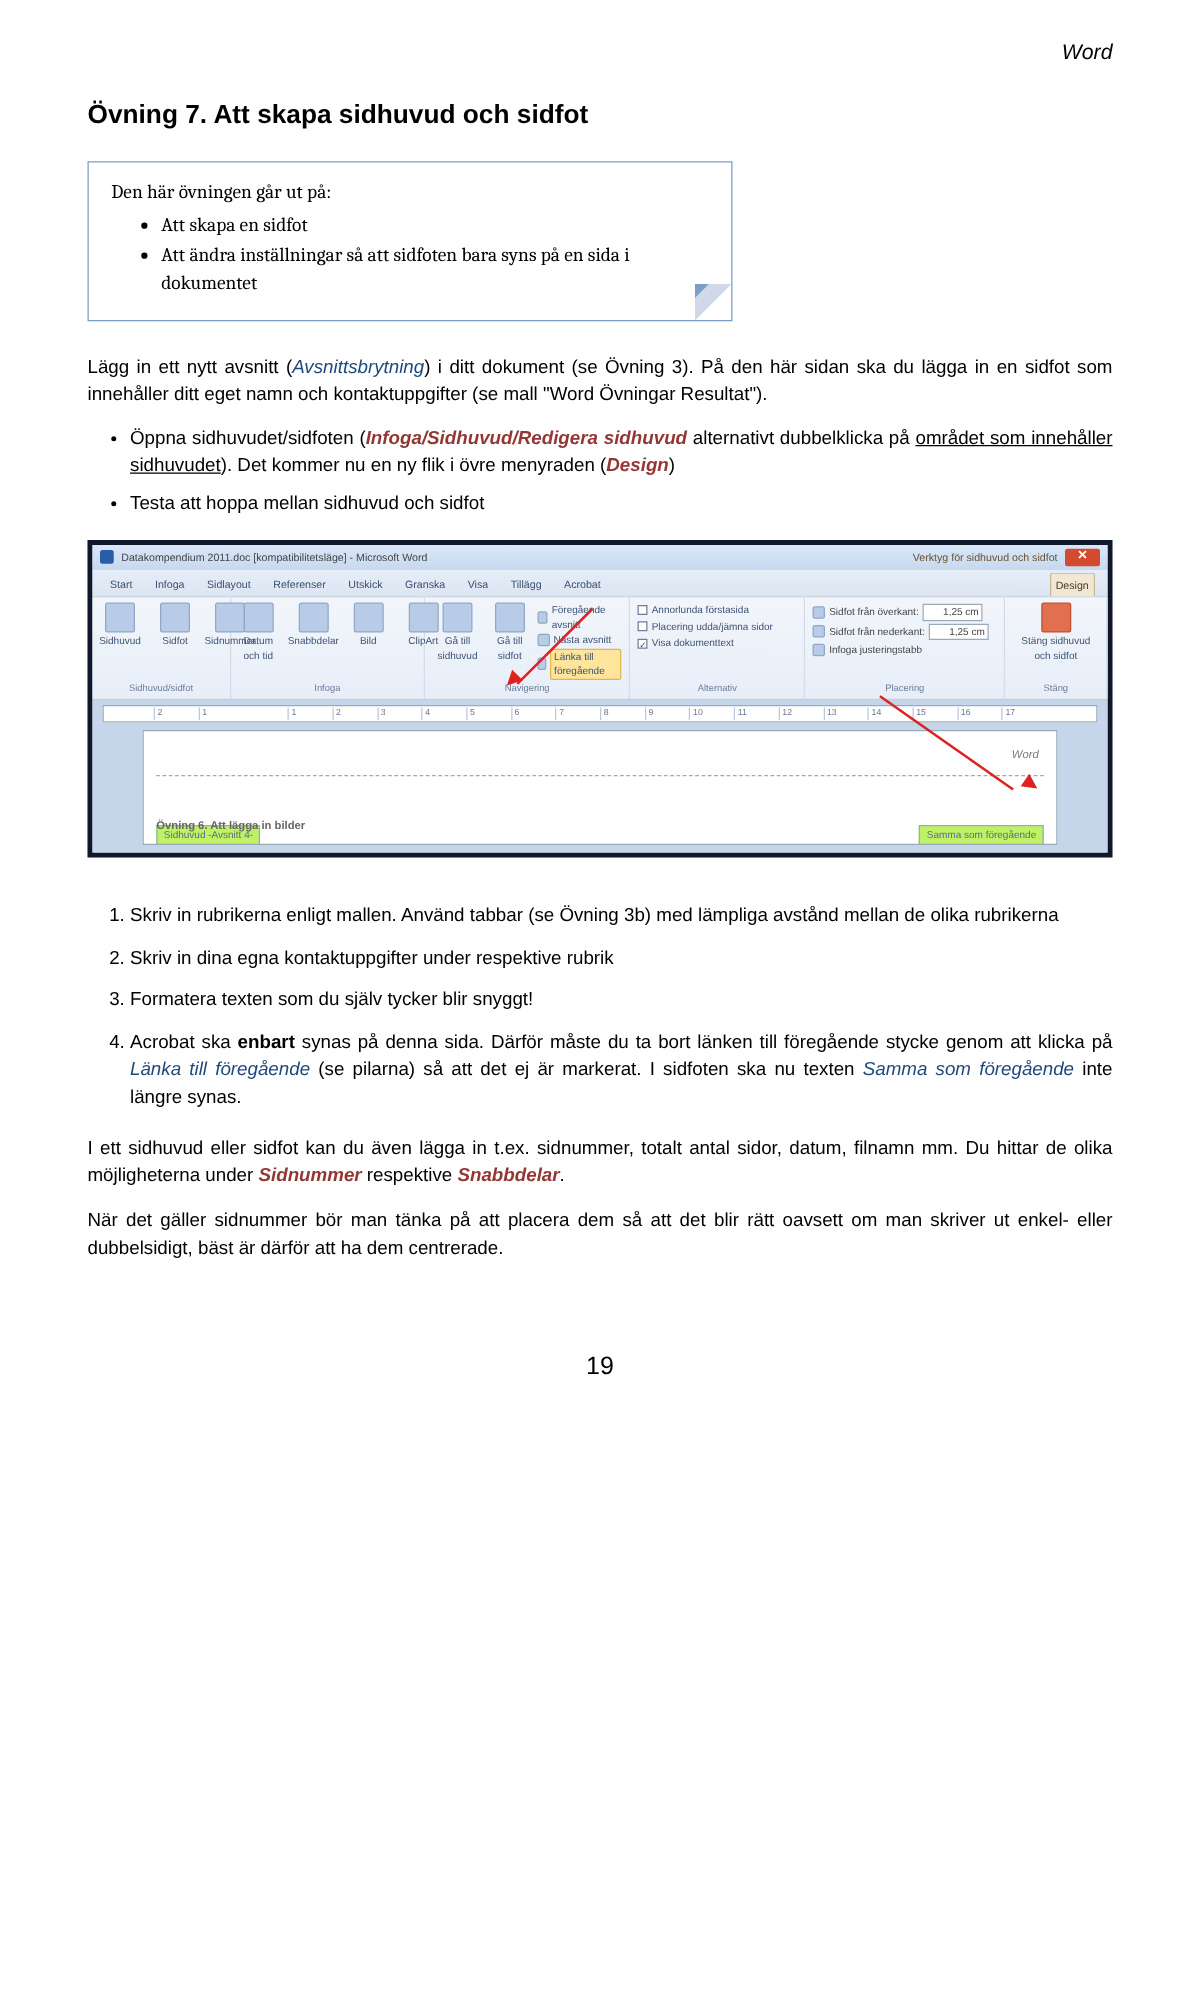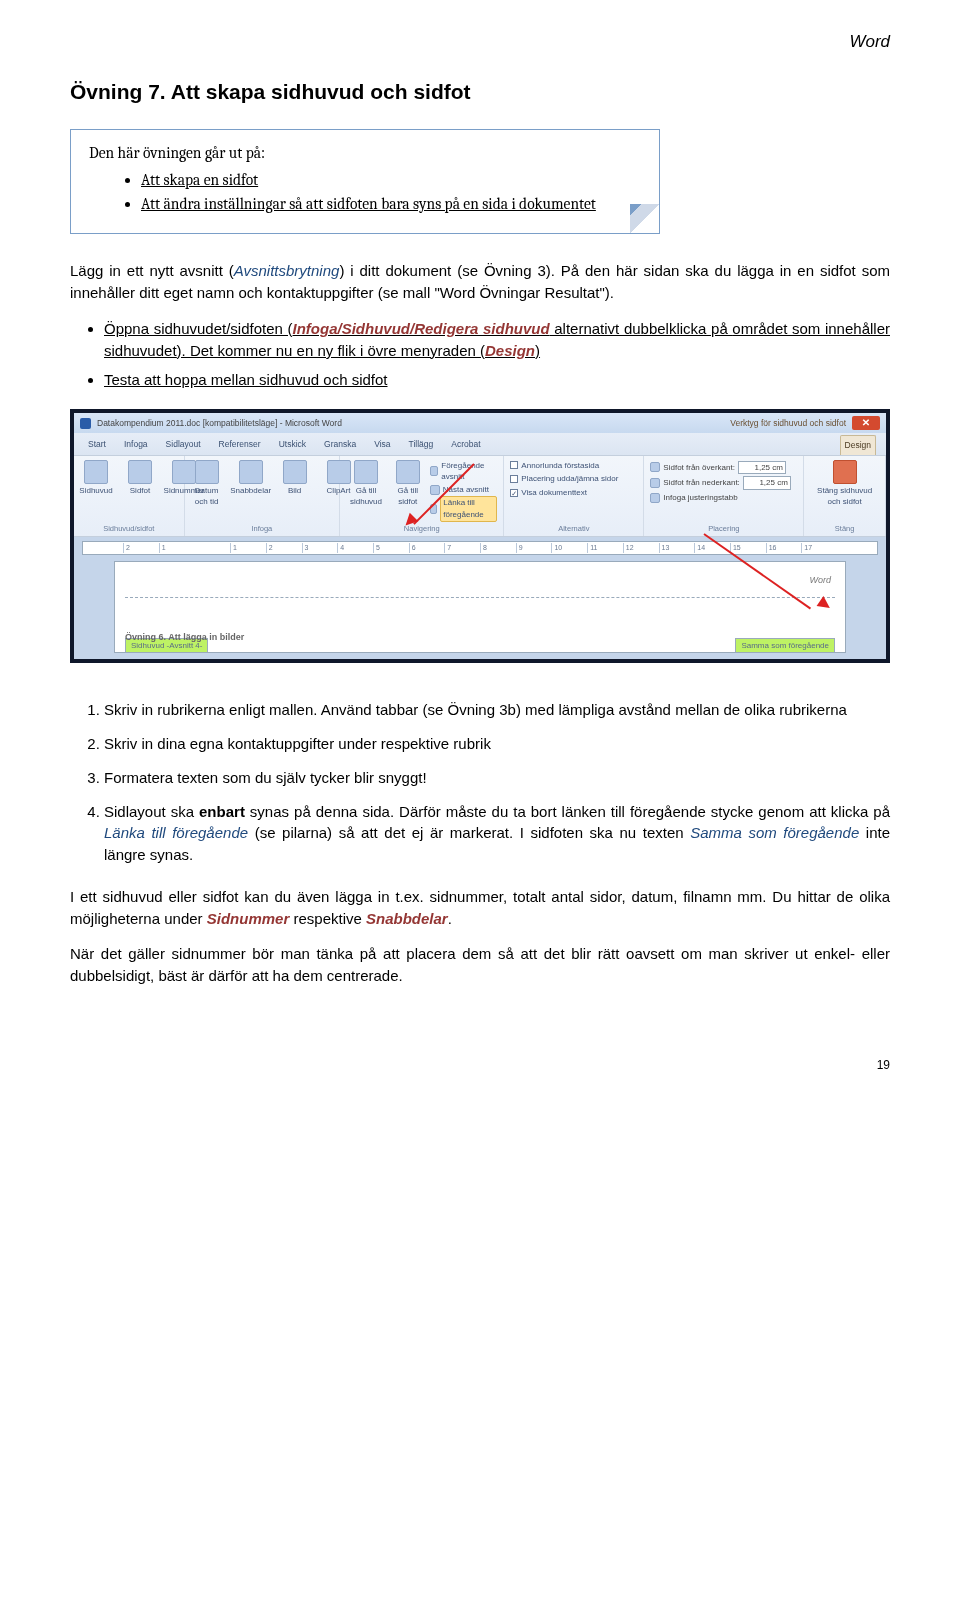--- a/index.html
+++ b/index.html
@@ -20,21 +20,21 @@
     margin-bottom: 22px;
   }
   h1 {
     font-size: 21px;
     font-weight: bold;
     margin-bottom: 22px;
   }
   .callout-wrap {
     position: relative;
     margin-bottom: 26px;
-    width: 590px;
+    width: 516px;
   }
   .callout {
     border: 1.5px solid #7a9ec8;
     background: #fff;
     padding: 12px 18px 16px 18px;
     position: relative;
   }
   .callout-fold {
     position: absolute;
     right: -1px; bottom: -1px;
@@ -49,30 +49,29 @@
     font-family: Cambria, Georgia, serif;
     font-size: 15.5px;
     margin-bottom: 4px;
   }
   .callout-bullets {
     list-style: disc;
     padding-left: 36px;
     font-family: Cambria, Georgia, serif;
     font-size: 15.5px;
   }
-  .callout-bullets li { margin: 2px 16px; text-decoration: underline; }
+  .callout-bullets li { margin: 2px 4px; }
   .para { margin: 14px 0; text-align: justify; }
   .ital { }
   .col-blueital { color: #1f497d; font-style: italic; }
   .col-darkred { color: #943634; font-style: italic; font-weight: bold; }
   ul.body-bullets {
     list-style: disc;
     padding-left: 34px;
     margin: 10px 0 18px 0;
-    text-decoration: underline;
   }
   ul.body-bullets > li { margin: 8px 0; text-align: justify; }
   ol.steps {
     padding-left: 34px;
     margin: 14px 0 20px 0;
   }
   ol.steps > li { margin: 12px 0; text-align: justify; }
   .bold { font-weight: bold; }
   .underline { text-decoration: underline; }
 
@@ -245,23 +244,23 @@
     border-top: 12px solid #d22;
     transform-origin: top center;
   }
   .arrow-line {
     position: absolute;
     background: #d22;
     height: 2px;
     transform-origin: left center;
   }
   .page-num {
-    text-align: right;
+    text-align: center;
     margin-top: 70px;
-    font-size: 12px;
+    font-size: 20px;
   }
 </style>
 </head>
 <body>
 
 <div class="top-label">Word</div>
 
 <h1>Övning 7. Att skapa sidhuvud och sidfot</h1>
 
 <div class="callout-wrap">
@@ -455,21 +454,21 @@
   <div class="arrow" style="left:740px; top:188px; transform:rotate(-55deg);"></div>
 </div>
 
 <ol class="steps">
   <li>
     <span>Skriv in rubrikerna enligt mallen. Använd tabbar (</span><span class="ital">se Övning 3b</span><span>) med lämpliga avstånd mellan de olika rubrikerna</span>
   </li>
   <li>Skriv in dina egna kontaktuppgifter under respektive rubrik</li>
   <li>Formatera texten som du själv tycker blir snyggt!</li>
   <li>
-    <span>Sidlayout ska </span><span class="bold">enbart</span><span> synas på denna sida. Därför måste du ta bort länken till föregående stycke genom att klicka på </span><span class="col-blueital">Länka till föregående</span><span> (se pilarna) så att det ej är markerat. I sidfoten ska nu texten </span><span class="col-blueital">Samma som föregående</span><span> inte längre synas.</span>
+    <span>Acrobat ska </span><span class="bold">enbart</span><span> synas på denna sida. Därför måste du ta bort länken till föregående stycke genom att klicka på </span><span class="col-blueital">Länka till föregående</span><span> (se pilarna) så att det ej är markerat. I sidfoten ska nu texten </span><span class="col-blueital">Samma som föregående</span><span> inte längre synas.</span>
   </li>
 </ol>
 
 <p class="para">
   <span>I ett sidhuvud eller sidfot kan du även lägga in t.ex. sidnummer, totalt antal sidor, datum, filnamn mm. Du hittar de olika möjligheterna under </span><span class="col-darkred">Sidnummer</span><span> respektive </span><span class="col-darkred">Snabbdelar</span><span>.</span>
 </p>
 
 <p class="para">När det gäller sidnummer bör man tänka på att placera dem så att det blir rätt oavsett om man skriver ut enkel- eller dubbelsidigt, bäst är därför att ha dem centrerade.</p>
 
 <div class="page-num">19</div>

